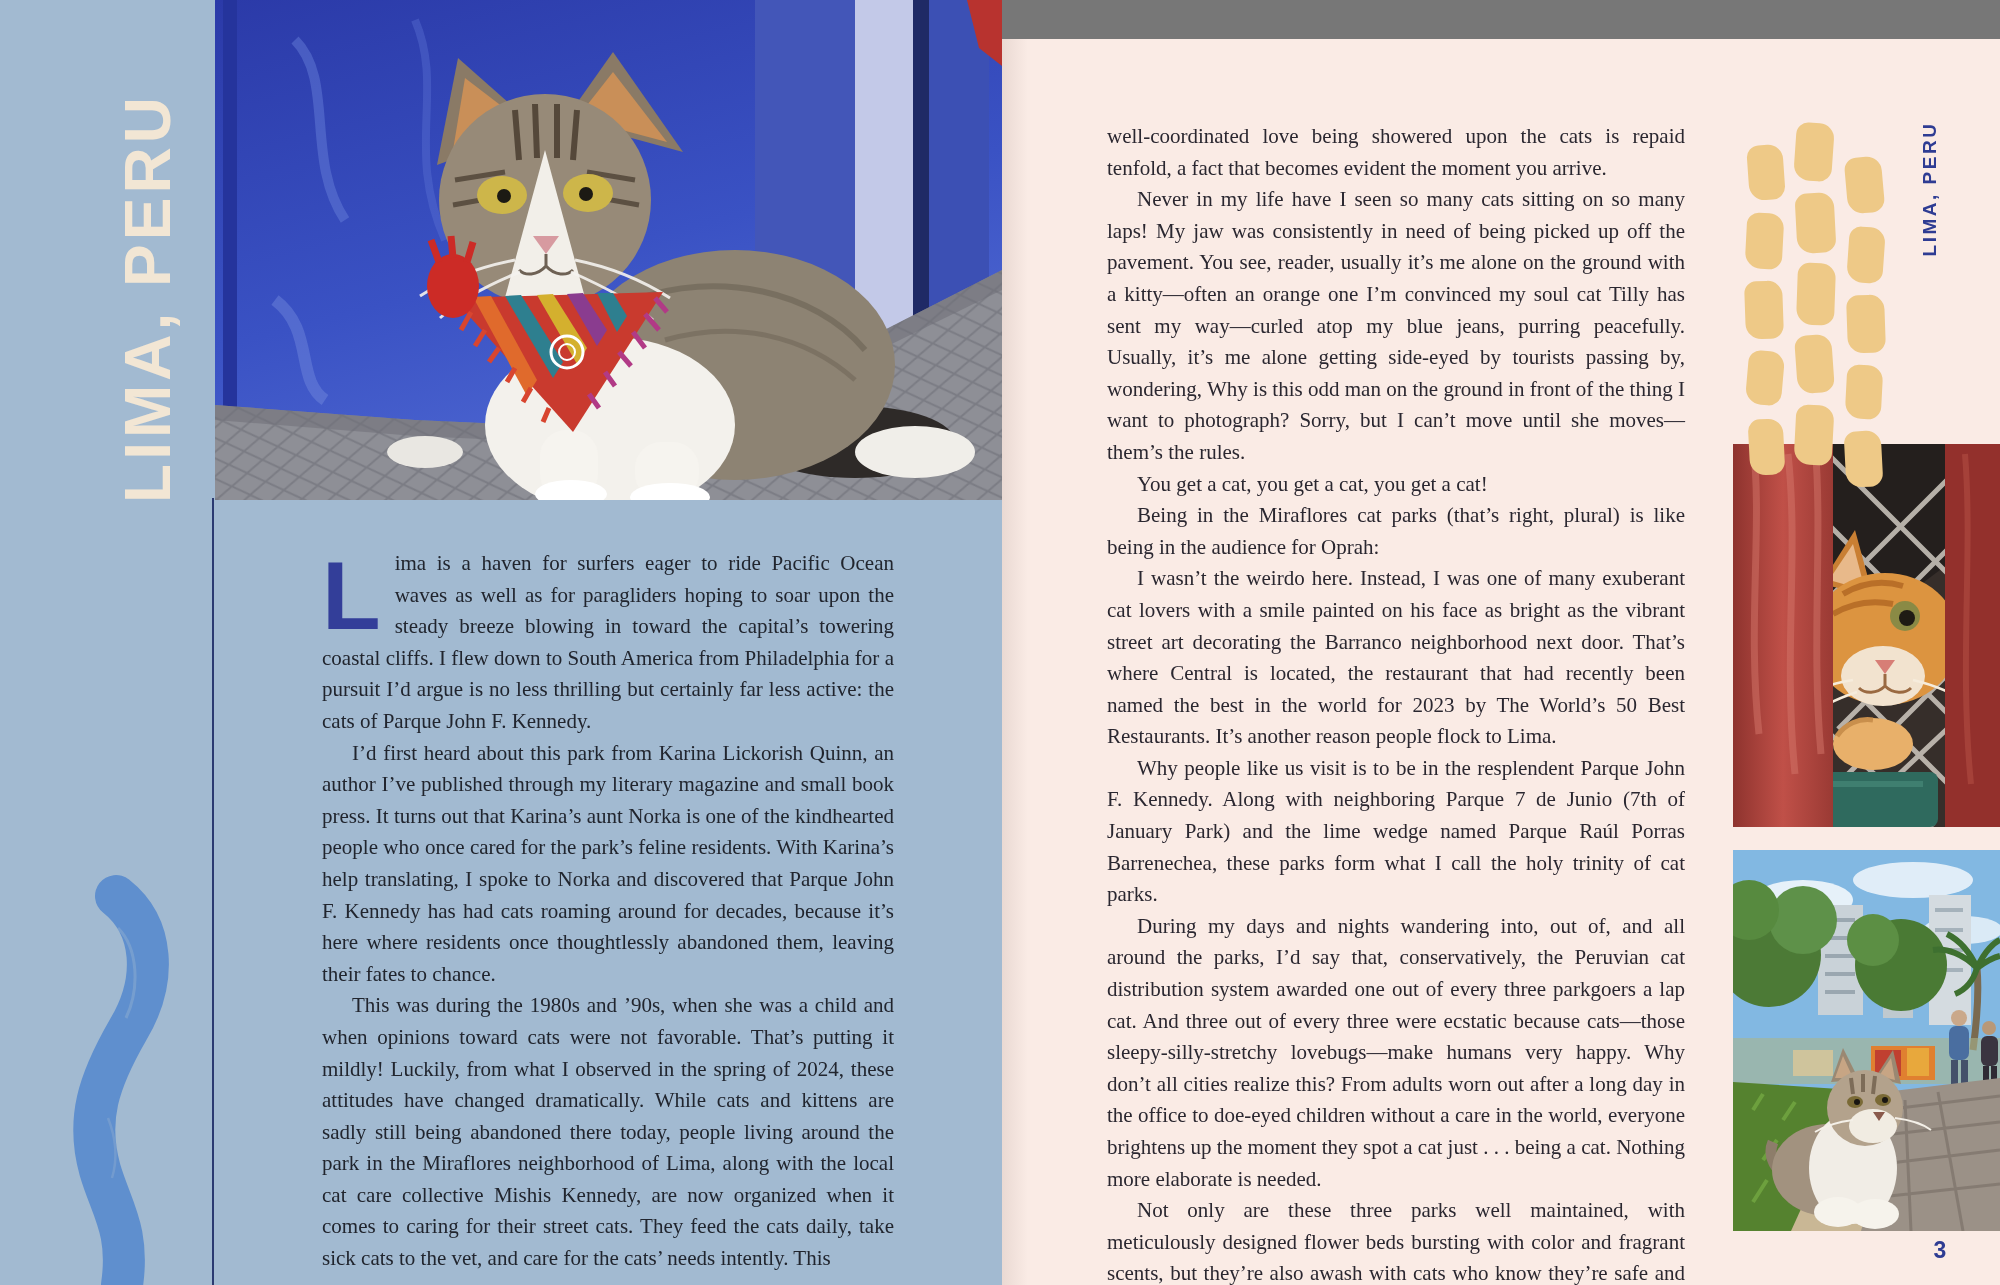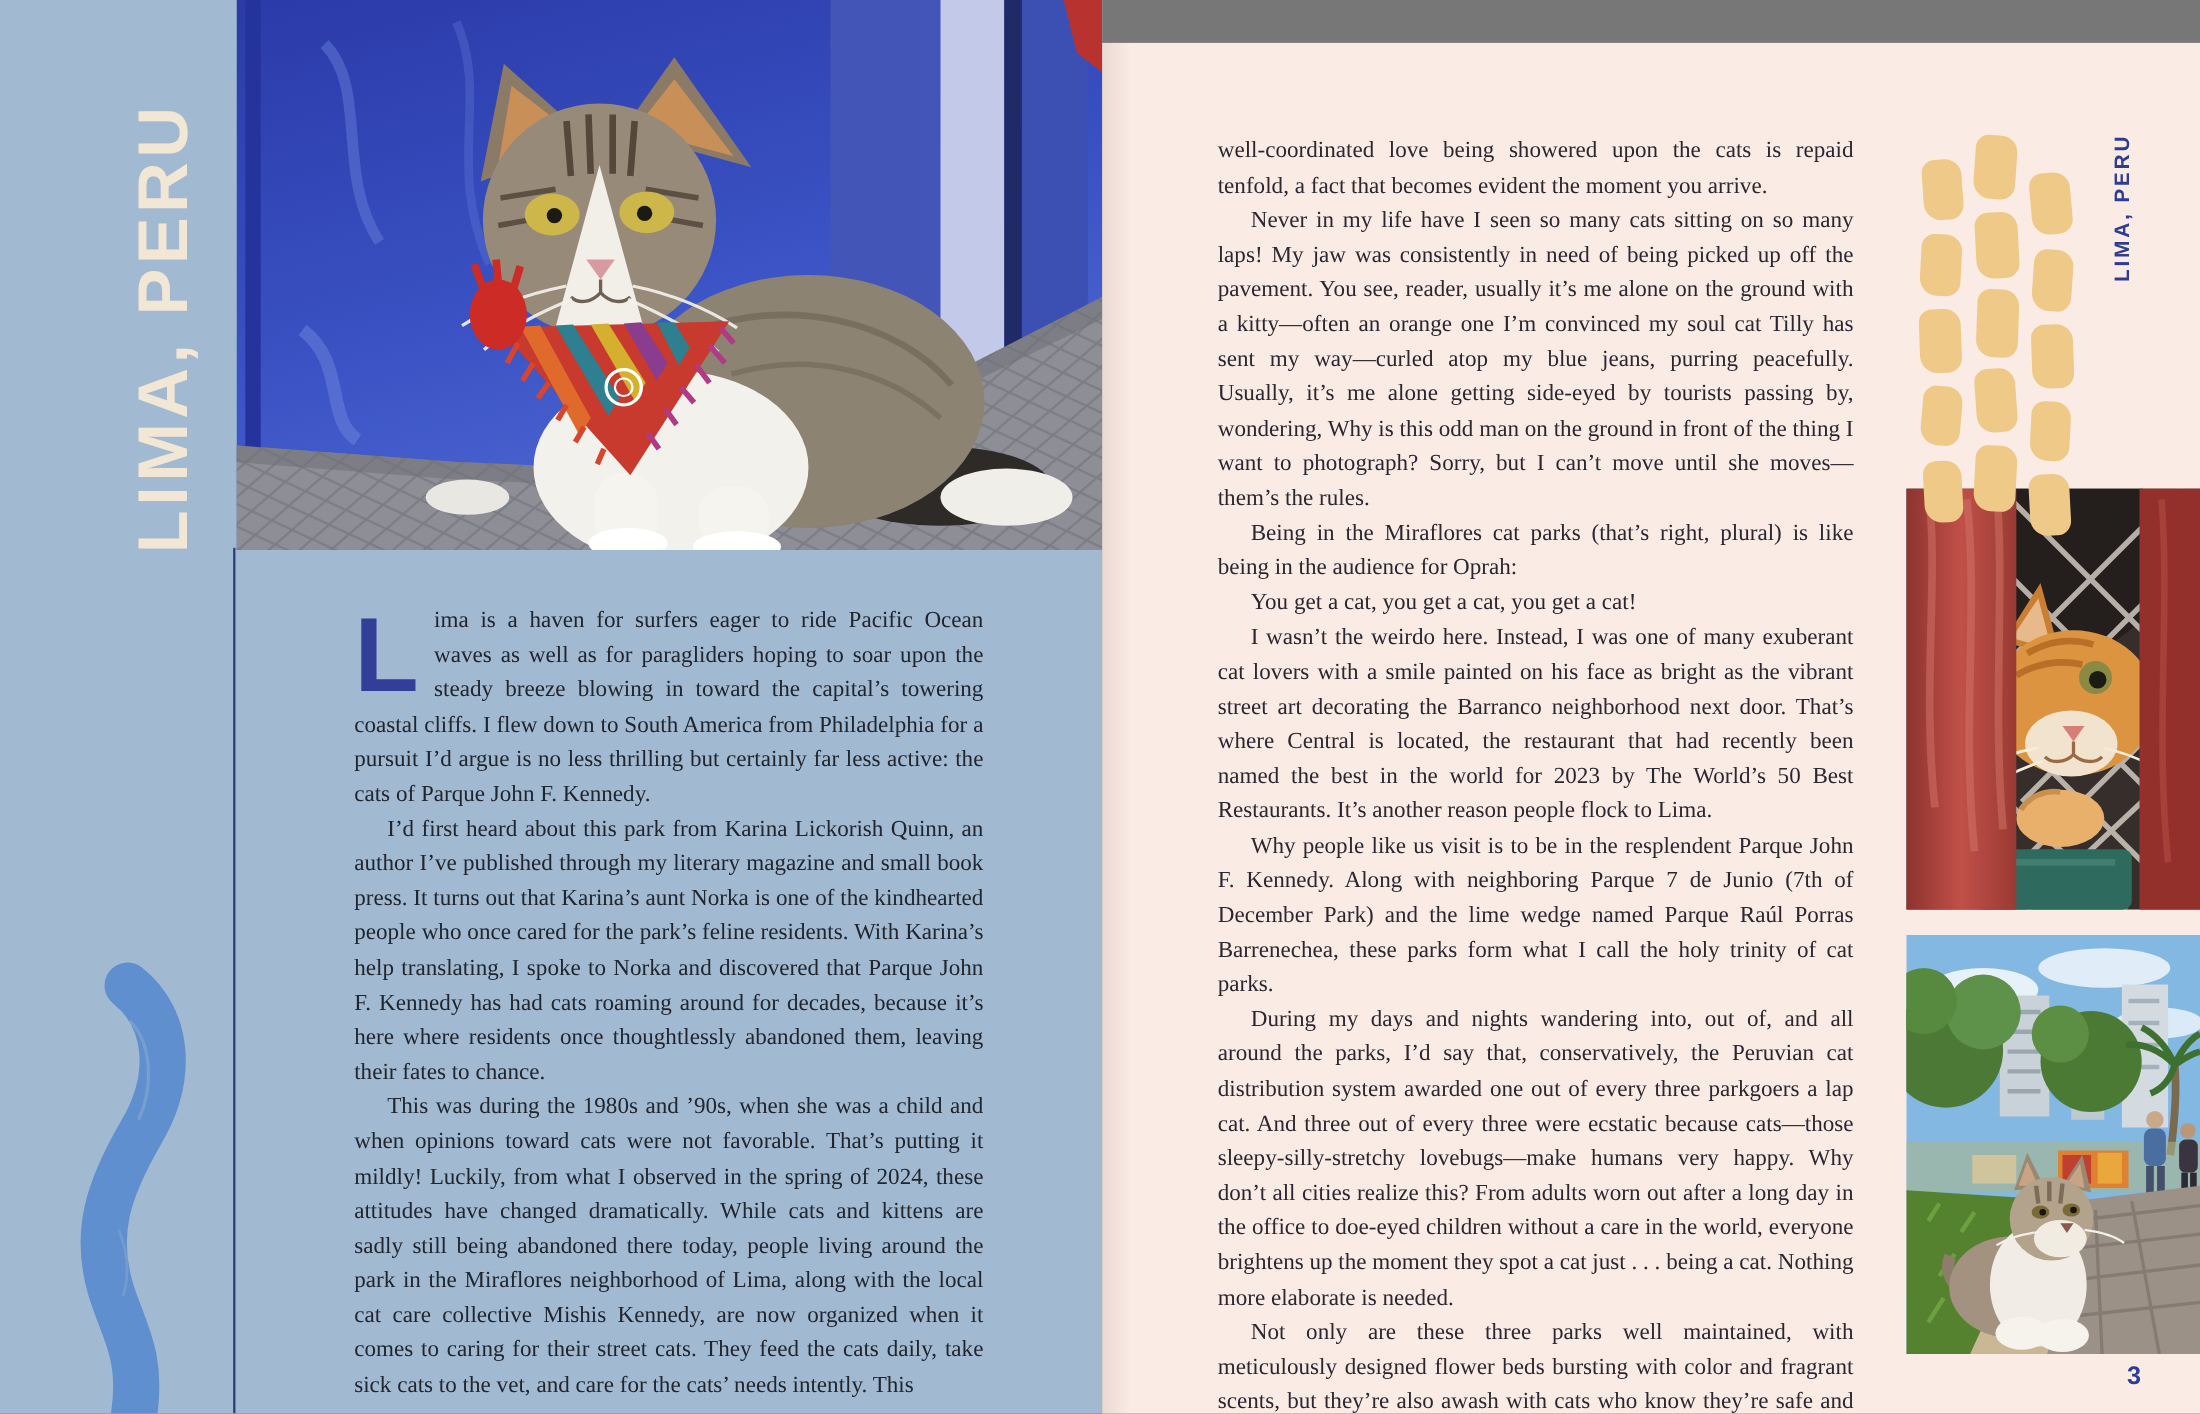--- a/index.html
+++ b/index.html
@@ -146,24 +146,24 @@
         <p class="para indent"><span>This was during the 1980s and ’90s, when she was a child and when opinions toward cats were not favorable. That’s putting it mildly! Luckily, from what I observed in the spring of 2024, these attitudes have changed dramatically. While cats and kittens are sadly still being abandoned there today, people living around the park in the Miraflores neighborhood of Lima, along with the local cat care collective Mishis Kennedy, are now organized when it comes to caring for their street cats. They feed the cats daily, take sick cats to the vet, and care for the cats’ needs intently. This</span></p>
       </div>
   </div>
 
   <div class="page-right">
     <div class="gutter-shade"></div>
 
     <div class="right-text">
         <p class="para"><span>well-coordinated love being showered upon the cats is repaid tenfold, a fact that becomes evident the moment you arrive.</span></p>
         <p class="para indent"><span>Never in my life have I seen so many cats sitting on so many laps! My jaw was consistently in need of being picked up off the pavement. You see, reader, usually it’s me alone on the ground with a kitty—often an orange one I’m convinced my soul cat Tilly has sent my way—curled atop my blue jeans, purring peacefully. Usually, it’s me alone getting side-eyed by tourists passing by, wondering, </span><span class="it">Why is this odd man on the ground in front of the thing I want to photograph?</span><span> Sorry, but I can’t move until she moves—them’s the rules.</span></p>
+        <p class="para indent"><span class="it">You get a cat, you get a cat, you get a cat!</span></p>
         <p class="para indent"><span>Being in the Miraflores cat parks (that’s right, plural) is like being in the audience for </span><span class="it">Oprah</span><span>:</span></p>
-        <p class="para indent"><span class="it">You get a cat, you get a cat, you get a cat!</span></p>
         <p class="para indent"><span>I wasn’t the weirdo here. Instead, I was one of many exuberant cat lovers with a smile painted on his face as bright as the vibrant street art decorating the Barranco neighborhood next door. That’s where Central is located, the restaurant that had recently been named the best in the world for 2023 by The World’s 50 Best Restaurants. It’s another reason people flock to Lima.</span></p>
-        <p class="para indent"><span>Why people like us visit is to be in the resplendent Parque John F. Kennedy. Along with neighboring Parque 7 de Junio (7th of December Park) and the lime wedge named Parque Raúl Porras Barrenechea, these parks form what I call the holy trinity of cat parks.</span></p>
+        <p class="para indent"><span>Why people like us visit is to be in the resplendent Parque John F. Kennedy. Along with neighboring Parque 7 de Junio (7th of January Park) and the lime wedge named Parque Raúl Porras Barrenechea, these parks form what I call the holy trinity of cat parks.</span></p>
         <p class="para indent"><span>During my days and nights wandering into, out of, and all around the parks, I’d say that, conservatively, the Peruvian cat distribution system awarded one out of every three parkgoers a lap cat. And three out of every three were ecstatic because cats—those sleepy-silly-stretchy lovebugs—make humans very happy. Why don’t all cities realize this? From adults worn out after a long day in the office to doe-eyed children without a care in the world, everyone brightens up the moment they spot a cat just . . . being a cat. Nothing more elaborate is needed.</span></p>
         <p class="para indent"><span>Not only are these three parks well maintained, with meticulously designed flower beds bursting with color and fragrant scents, but they’re also awash with cats who know they’re safe and loved. I saw dry food and water bowls dotting the grass and watched wet food be served twice daily</span></p>
       </div>
 
     <div class="stones">
       <span class="stone" style="left:8px;top:24px;width:36px;height:55px;transform:rotate(-4deg)"></span>
       <span class="stone" style="left:6px;top:92px;width:37px;height:56px;transform:rotate(3deg)"></span>
       <span class="stone" style="left:5px;top:160px;width:38px;height:58px;transform:rotate(-2deg)"></span>
       <span class="stone" style="left:7px;top:230px;width:36px;height:54px;transform:rotate(5deg)"></span>
       <span class="stone" style="left:9px;top:298px;width:35px;height:56px;transform:rotate(-3deg)"></span>

